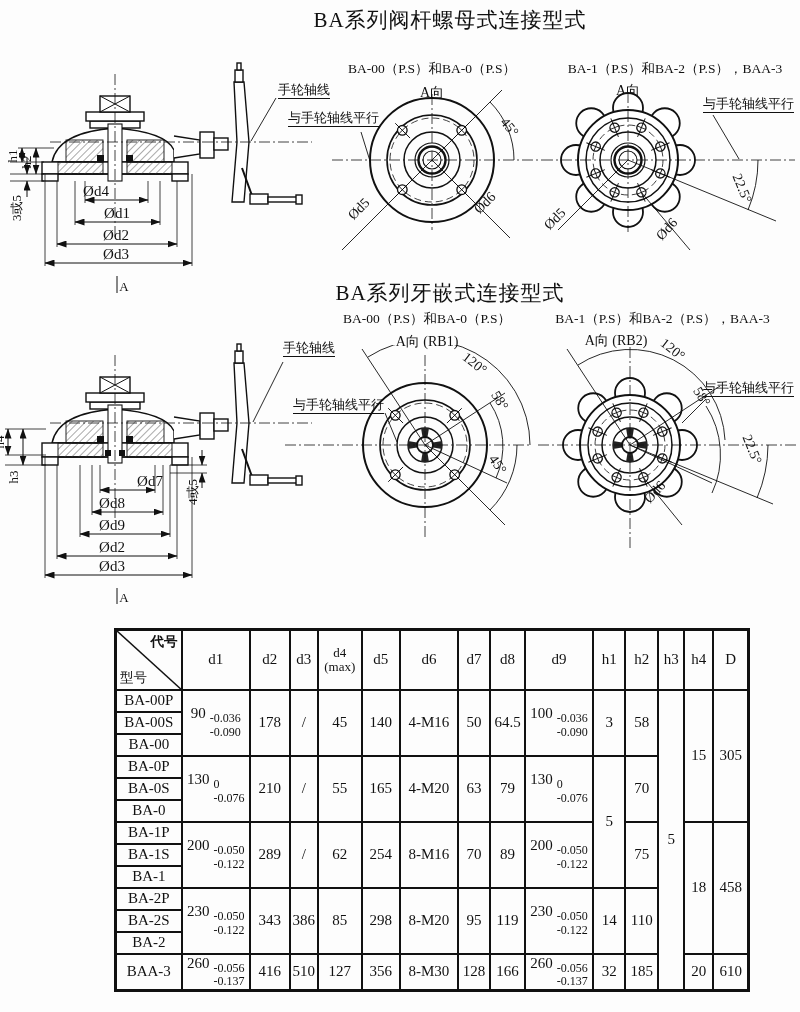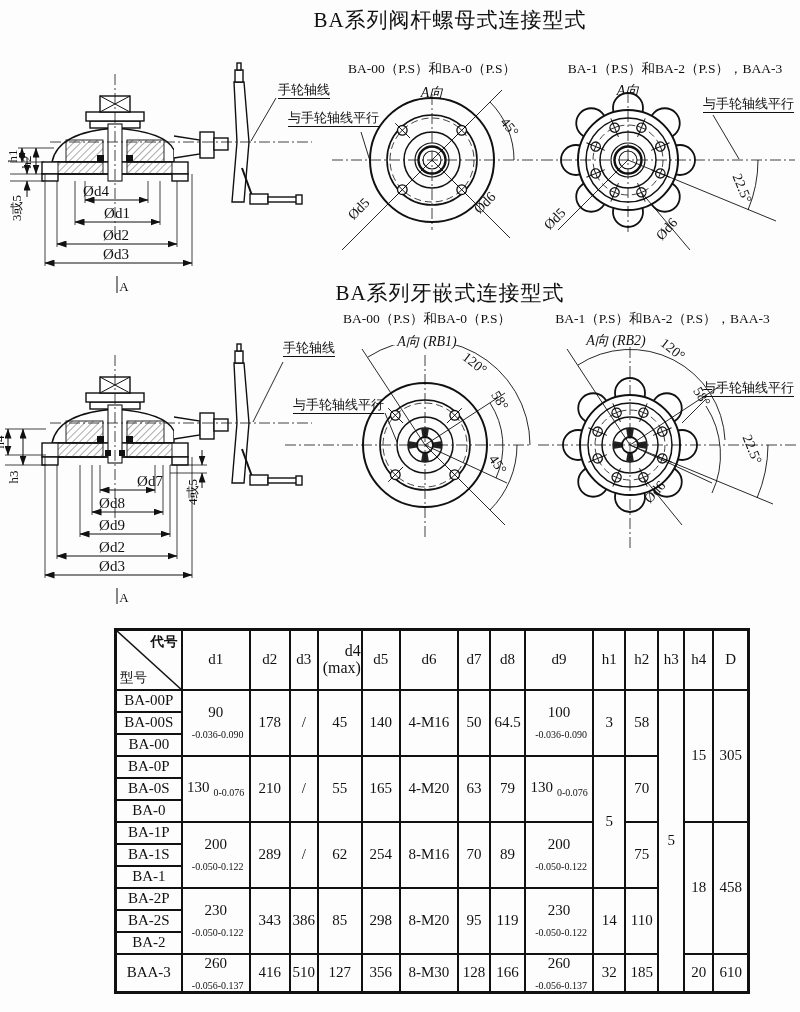--- a/index.html
+++ b/index.html
@@ -2,43 +2,43 @@
 <html><head>
 <meta charset="utf-8">
 <style>
   html,body{margin:0;padding:0;background:#e8e8e8;}
   .page{position:relative;width:800px;height:1012px;background:#fdfdfd;margin:0 auto;
         font-family:"Liberation Serif","DejaVu Serif",serif;color:#111;overflow:hidden;}
   .abs{position:absolute;}
   .ctr{text-align:center;}
   .t-main{font-size:21px;letter-spacing:1px;}
   .t-cap{font-size:13.5px;}
-  .t-view{font-size:14px;font-style:italic;}
+  .t-view{font-size:14px;}
   .t-lbl{font-size:13px;border-bottom:1px solid #111;padding-bottom:1px;line-height:1.1;}
   .note{font-size:16px;}
   svg text{font-family:"Liberation Serif","DejaVu Serif",serif;fill:#111;}
 
   table.dim{border-collapse:collapse;table-layout:fixed;background:#fdfdfd;
             border:3px solid #111;}
   table.dim td{border:2px solid #111;text-align:center;vertical-align:middle;
                padding:0;font-size:15px;overflow:hidden;}
   tr.hd{height:60px;}
   tr.r{height:22px;}
   tr.rl{height:30px;}
   td.model{font-size:13.5px;}
   td.hcell{font-size:14.5px;}
   .corner{position:relative;}
   .corner svg{position:absolute;left:0;top:0;}
   .corner .ctop{position:absolute;right:3px;top:2px;font-size:13.5px;font-weight:bold;}
   .corner .cbot{position:absolute;left:3px;bottom:2px;font-size:13.5px;}
-  .tol{display:inline-flex;justify-content:center;
-       font-size:10px;line-height:1.15;text-align:left;margin-left:4px;
+  .tol{display:inline-flex;flex-direction:column;justify-content:center;
+       font-size:12px;line-height:1.15;text-align:left;margin-left:4px;
        vertical-align:-4px;}
   .tol i{font-style:normal;}
-  .h2l{display:block;font-size:16px;line-height:1.05;text-align:right;}
+  .h2l{display:block;font-size:13px;line-height:1.05;}
 </style>
 </head>
 <body>
 
 <div class="page">
 
   <svg width="0" height="0" class="abs">
     <defs>
       <g id="spoke4" stroke="#111">
         <line x1="31" y1="0" x2="52" y2="0" stroke-width="0.9"></line>

